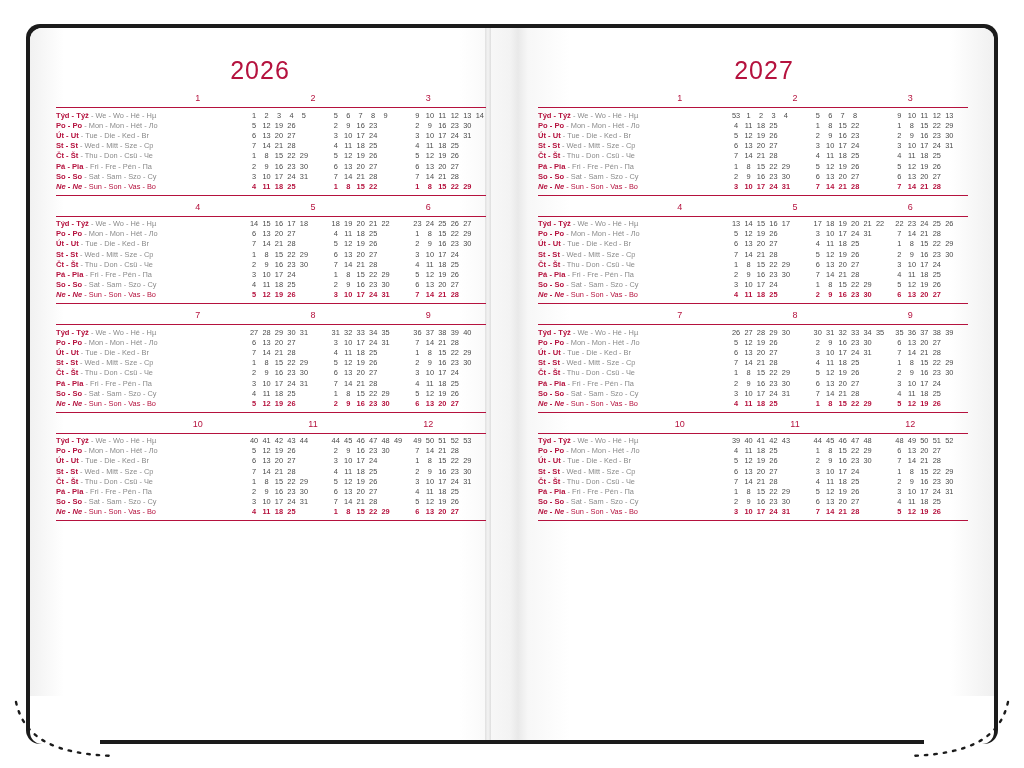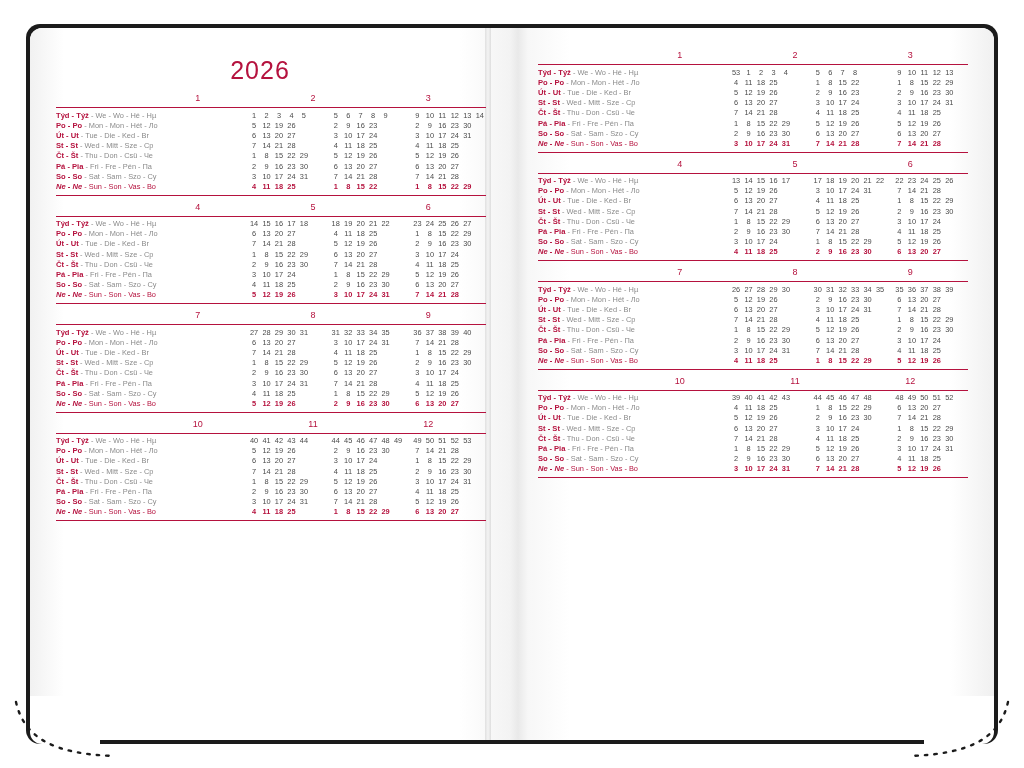--- a/index.html
+++ b/index.html
@@ -946,20 +946,21 @@
                 <td class="num">27</td>
                 <td class="num">&nbsp;</td>
                 <td class="num">&nbsp;</td>
               </tr>
             </tbody>
           </table>
           <div class="q-rule"></div>
         </div>
       </div>
       <div class="half right">
+        <div class="year-title">2027</div>
         <div class="quarter">
           <div class="month-head">
             <div class="lbl-pad"></div>
             <div class="mcol">1</div>
             <div class="mcol">2</div>
             <div class="mcol">3</div>
           </div>
           <div class="q-rule"></div>
           <table class="cal">
             <tbody>

